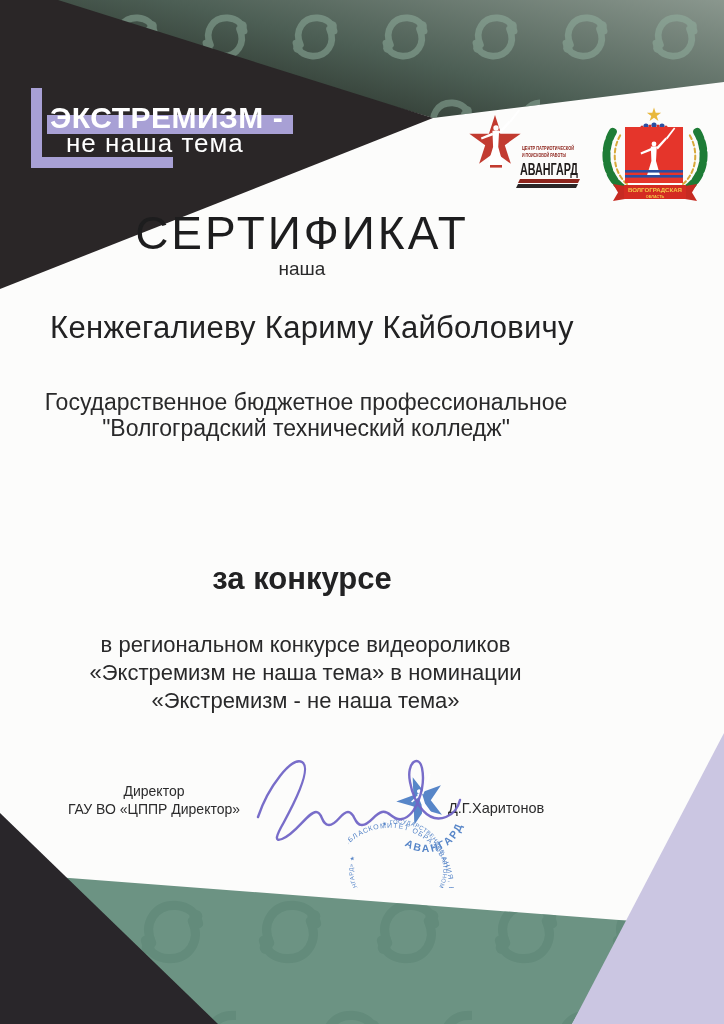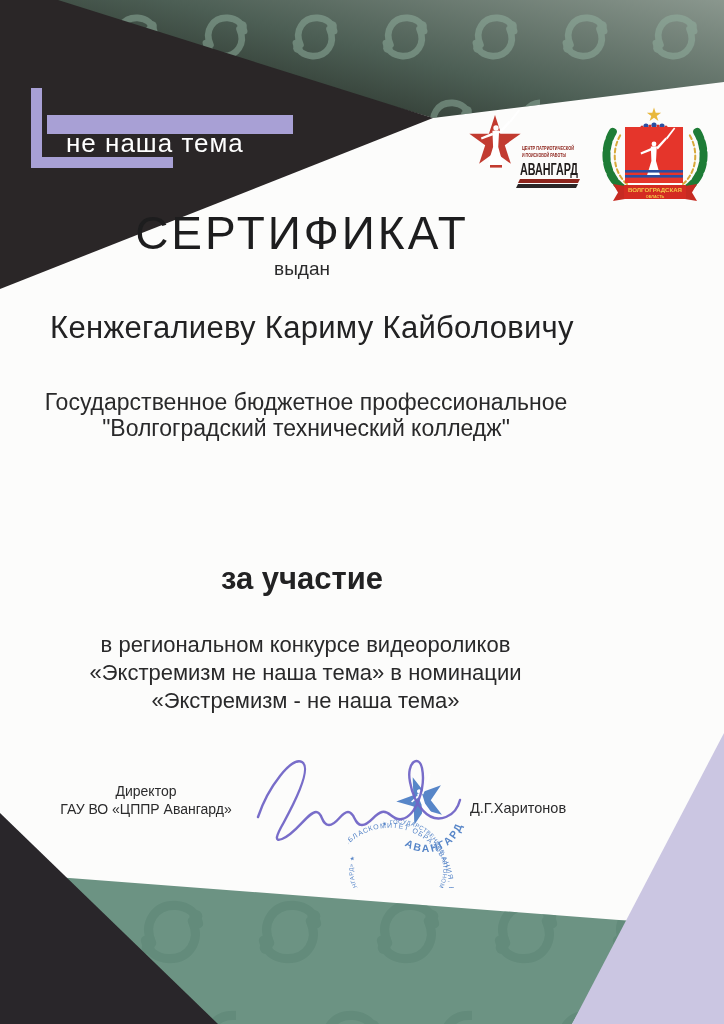--- a/index.html
+++ b/index.html
@@ -24,23 +24,23 @@
 
   
   .title{position:absolute;top:206px;font-size:46px;font-weight:400;letter-spacing:3px;color:#1d1d1e;}
   .issued{position:absolute;top:258px;font-size:19px;color:#2a2a2b;}
   .recipient{position:absolute;top:310px;font-size:31px;color:#222223;letter-spacing:.3px;padding-left:20px;}
   .institution{position:absolute;top:389px;font-size:23px;line-height:26px;color:#29292a;padding-left:8px;}
   .award{position:absolute;top:561px;font-size:31px;font-weight:600;color:#222223;}
   .event{position:absolute;top:631px;font-size:22px;line-height:28px;color:#29292a;padding-left:7px;}
 
   
-  .position-block{position:absolute;left:36px;top:782px;width:220px;text-align:center;
+  .position-block{position:absolute;left:44px;top:782px;width:220px;text-align:center;
     font-size:14px;line-height:18px;color:#2b2b2c;}
-  .signer{position:absolute;left:448px;top:800px;width:140px;text-align:center;
+  .signer{position:absolute;left:448px;top:800px;width:140px;text-align:left;
     font-size:14.5px;color:#2b2b2c;}
   .stamp-svg{position:absolute;left:348px;top:734px;opacity:.92;}
   .sign-svg{position:absolute;left:238px;top:732px;}
   .logo-avangard{position:absolute;left:466px;top:106px;}
   .logo-coat{position:absolute;left:602px;top:100px;}
 </style>
 </head>
 <body>
 
 <div class="stage">
@@ -84,20 +84,21 @@
 
     <polygon points="30,875 632,921 572,1024 0,1024 0,940" fill="#6c9383"></polygon>
     <polygon points="30,875 632,921 572,1024 0,1024 0,940" fill="url(#patBot)"></polygon>
     <polygon points="724,733 724,1024 572,1024" fill="#cbc6e2"></polygon>
     <polygon points="0,813 218,1024 0,1024" fill="#29262a"></polygon>
   </svg>
 
   <div class="brand-l-vert"></div>
   <div class="brand-l-horiz"></div>
   <div class="brand-box"></div>
+  <div class="brand-line1">ЭКСТРЕМИЗМ -</div>
   <div class="brand-line2">не наша тема</div>
 
   <svg class="logo-avangard" width="122" height="92" viewBox="0 0 122 92">
     <defs>
       <polygon id="star5" points="0,-1 -0.225,-0.309 -0.951,-0.309 -0.363,0.118 -0.588,0.809 0,0.382 0.588,0.809 0.363,0.118 0.951,-0.309 0.225,-0.309" fill="currentColor"></polygon>
       <g id="statue" fill="currentColor">
         <circle cx="0" cy="-17" r="2.4"></circle>
         <path d="M-3.2 -14.5 L2.8 -14.8 L2 0 L6.5 16 L-7.5 16 L-2.6 0 Z"></path>
         <path d="M2.2 -13.5 L11.5 -23.5 L13 -22 L3.8 -11.5 Z"></path>
         <path d="M11.8 -23 L20 -33.5 L21.3 -32.4 L13.3 -21.8 Z"></path>
@@ -138,36 +139,36 @@
     <g>
       <polygon points="11,84 23,86 23,99 11,101 16,92.5" fill="#c62a21"></polygon>
       <polygon points="95,84 83,86 83,99 95,101 90,92.5" fill="#c62a21"></polygon>
       <rect x="22" y="85" width="62" height="14" fill="#d42b22"></rect>
     </g>
     <text x="53" y="92" font-size="5" font-weight="bold" fill="#f4c84a" text-anchor="middle" textLength="54" lengthAdjust="spacingAndGlyphs">ВОЛГОГРАДСКАЯ</text>
     <text x="53" y="97.5" font-size="3.8" font-weight="bold" fill="#f4c84a" text-anchor="middle">ОБЛАСТЬ</text>
   </svg>
 
   <div class="title ctr">СЕРТИФИКАТ</div>
-  <div class="issued ctr">выдан</div>
+  <div class="issued ctr">наша</div>
   <div class="recipient ctr">Кенжегалиеву Кариму Кайболовичу</div>
   <div class="institution ctr">
     <div>Государственное бюджетное профессиональное</div>
     <div>"Волгоградский технический колледж"</div>
   </div>
-  <div class="award ctr">за участие</div>
+  <div class="award ctr">за конкурсе</div>
   <div class="event ctr">
     <div>в региональном конкурсе видеороликов</div>
     <div>«Экстремизм не наша тема» в номинации</div>
     <div>«Экстремизм - не наша тема»</div>
   </div>
 
   <div class="position-block">
     <div>Директор</div>
-    <div>ГАУ ВО «ЦППР Авангард»</div>
+    <div>ГАУ ВО «ЦППР Директор»</div>
   </div>
   <div class="signer">Д.Г.Харитонов</div>
 
   <svg class="stamp-svg" width="154" height="154" viewBox="0 0 154 154">
     <defs>
       <path id="ringO" d="M 17.5 77 A 59.5 59.5 0 1 1 17.49 77"></path>
       <path id="ringI" d="M 32 77 A 45 45 0 1 1 31.99 77"></path>
       <path id="arcC" d="M 44 99 A 38 38 0 0 0 110 99"></path>
     </defs>
     <g transform="rotate(-20 77 77)" fill="#4a7cc4">

